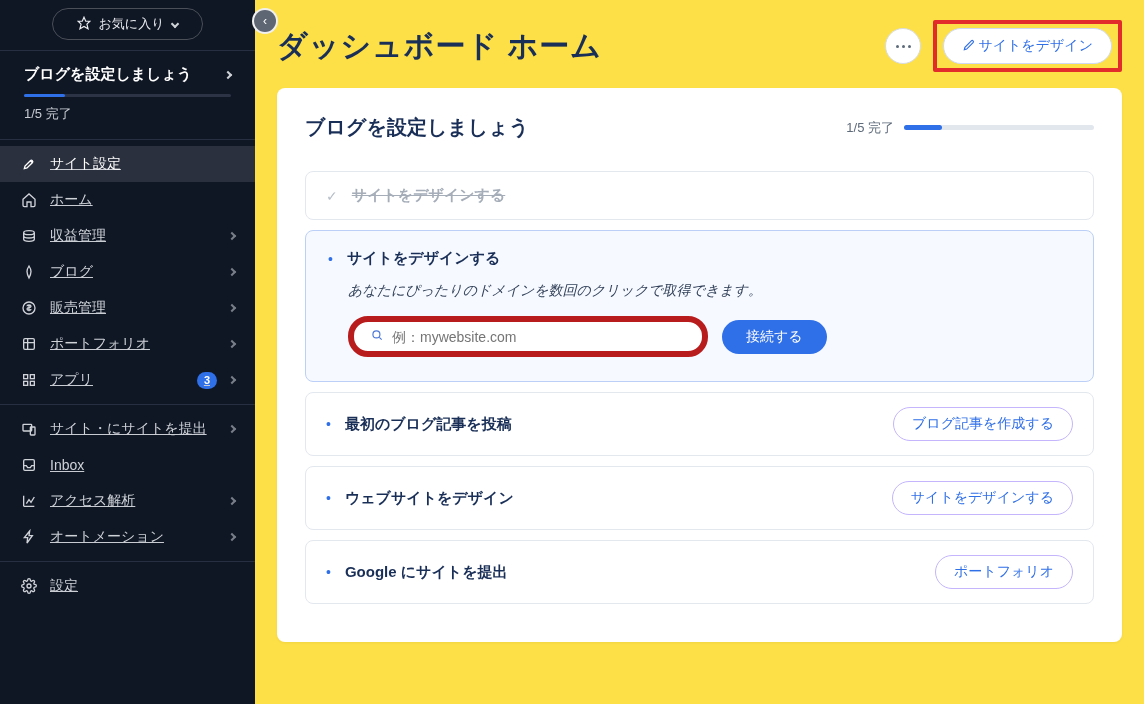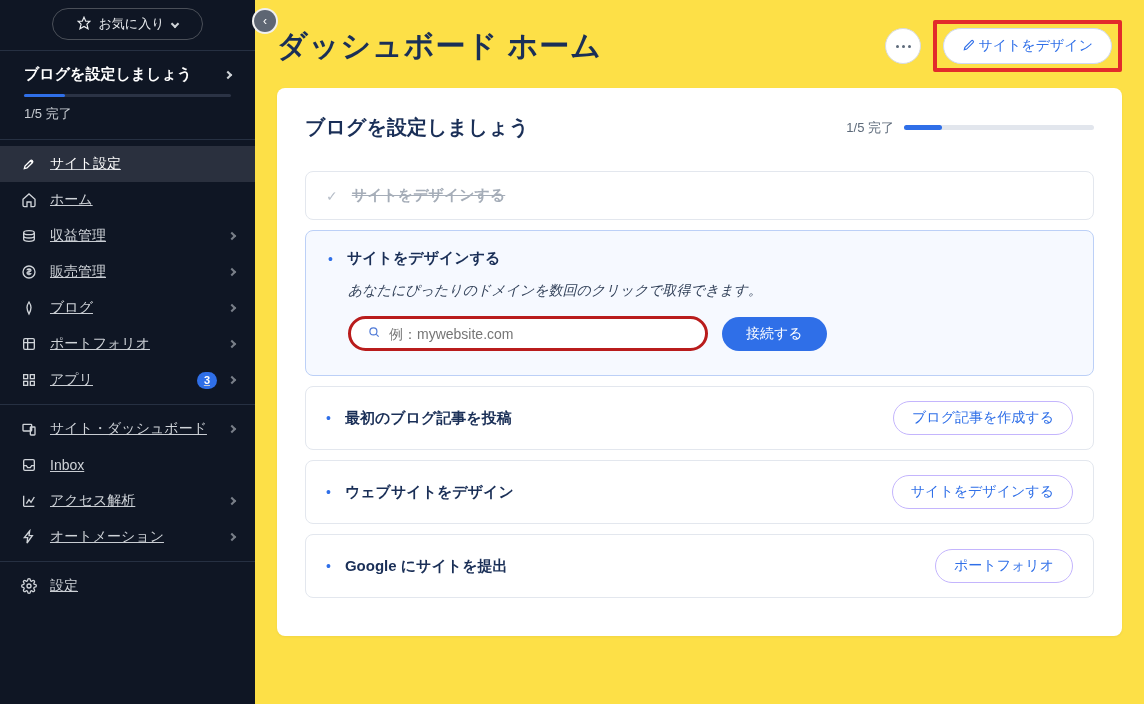--- a/index.html
+++ b/index.html
@@ -136,21 +136,21 @@
 
   .step.expanded {
     display:block; border-color:#bcd0f7; background:#f6f9ff;
     padding:18px 22px 24px;
   }
   .step.expanded .step-head { display:flex; align-items:center; gap:14px; }
   .step-desc { color:#33425a; font-size:14px; margin:14px 0 16px 20px;font-style:italic; }
   .domain-row { display:flex; align-items:center; gap:14px; margin-left:20px; }
   .domain-input-wrap {
     display:flex; gap:8px;
-    border:3px solid #b91c1c; border-radius:20px; background:#fff;
+    border:6px solid #b91c1c; border-radius:20px; background:#fff;
     padding:6px 16px; width:360px;
   }
   .domain-input-wrap svg { width:14px;height:14px; color:#4d78d6; flex-shrink:0; }
   .domain-input {
     border:none; outline:none; flex:1; font-size:14px; background:transparent;
   }
   .connect-btn {
     background:#2f6fe8; color:#fff; border:none;
     border-radius:20px; padding:8px 24px; cursor:pointer; font-size:14px;
   }
@@ -205,34 +205,34 @@
             <ellipse cx="12" cy="7" rx="8" ry="3"></ellipse>
             <path d="M4 7v5c0 1.7 3.6 3 8 3s8-1.3 8-3V7M4 12v5c0 1.7 3.6 3 8 3s8-1.3 8-3v-5"></path>
           </svg>
         </span>
       <span class="label">収益管理</span>
       <span class="chev"></span>
     </li>
     <li class="sb-item">
       <span class="icon-slot">
           <svg viewBox="0 0 24 24" fill="none" stroke="currentColor" stroke-width="2">
+            <path d="M12 3c4 6 4 10 0 18-4-8-4-12 0-18zM12 8v0"></path>
+          </svg>
+        </span>
+      <span class="label">ブログ</span>
+      <span class="chev"></span>
+    </li>
+    <li class="sb-item">
+      <span class="icon-slot">
+          <svg viewBox="0 0 24 24" fill="none" stroke="currentColor" stroke-width="2">
             <circle cx="12" cy="12" r="9"></circle>
             <path d="M12 7v10M9 9.5c0-1 1-2 3-2s3 1 3 2-1 2-3 2-3 1-3 2 1 2 3 2 3-1 3-2"></path>
           </svg>
         </span>
       <span class="label">販売管理</span>
-      <span class="chev"></span>
-    </li>
-    <li class="sb-item">
-      <span class="icon-slot">
-          <svg viewBox="0 0 24 24" fill="none" stroke="currentColor" stroke-width="2">
-            <path d="M12 3c4 6 4 10 0 18-4-8-4-12 0-18zM12 8v0"></path>
-          </svg>
-        </span>
-      <span class="label">ブログ</span>
       <span class="chev"></span>
     </li>
     <li class="sb-item">
       <span class="icon-slot">
           <svg viewBox="0 0 24 24" fill="none" stroke="currentColor" stroke-width="2">
             <rect x="4" y="4" width="16" height="16" rx="2"></rect>
             <path d="M4 10h16M10 4v16"></path>
           </svg>
         </span>
       <span class="label">ポートフォリオ</span>
@@ -254,21 +254,21 @@
 
     <li class="sb-group-sep"></li>
 
     <li class="sb-item">
       <span class="icon-slot">
           <svg viewBox="0 0 24 24" fill="none" stroke="currentColor" stroke-width="2">
             <rect x="3" y="5" width="13" height="10" rx="1"></rect>
             <rect x="14" y="9" width="7" height="12" rx="1"></rect>
           </svg>
         </span>
-      <span class="label">サイト・ダッシュボード</span>
+      <span class="label">サイト・にサイトを提出</span>
       <span class="chev"></span>
     </li>
     <li class="sb-item">
       <span class="icon-slot">
           <svg viewBox="0 0 24 24" fill="none" stroke="currentColor" stroke-width="2">
             <path d="M4 13V6a2 2 0 0 1 2-2h12a2 2 0 0 1 2 2v7M4 13l4 0 2 3h4l2-3h4M4 13v5a2 2 0 0 0 2 2h12a2 2 0 0 0 2-2v-5"></path>
           </svg>
         </span>
       <span class="label">Inbox</span>
     </li>

